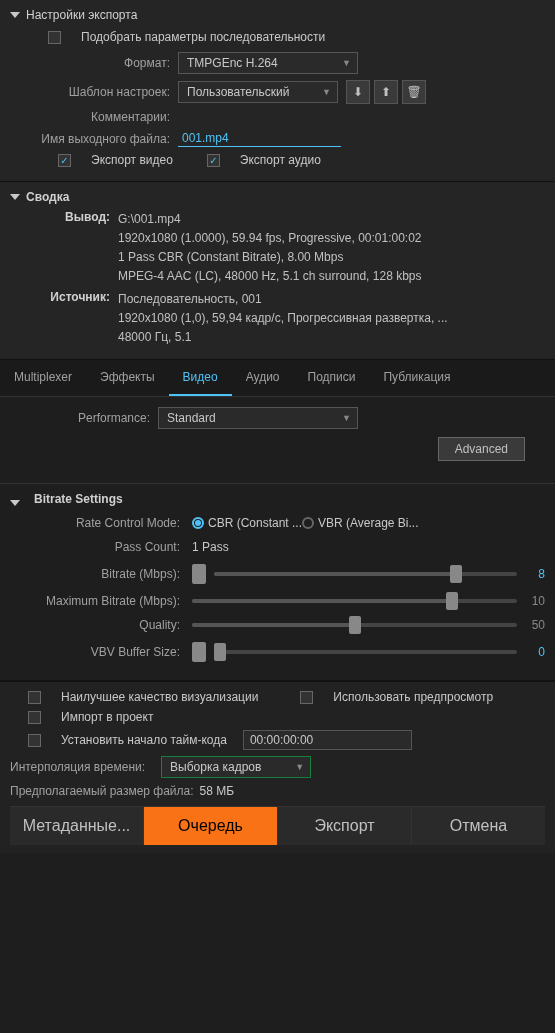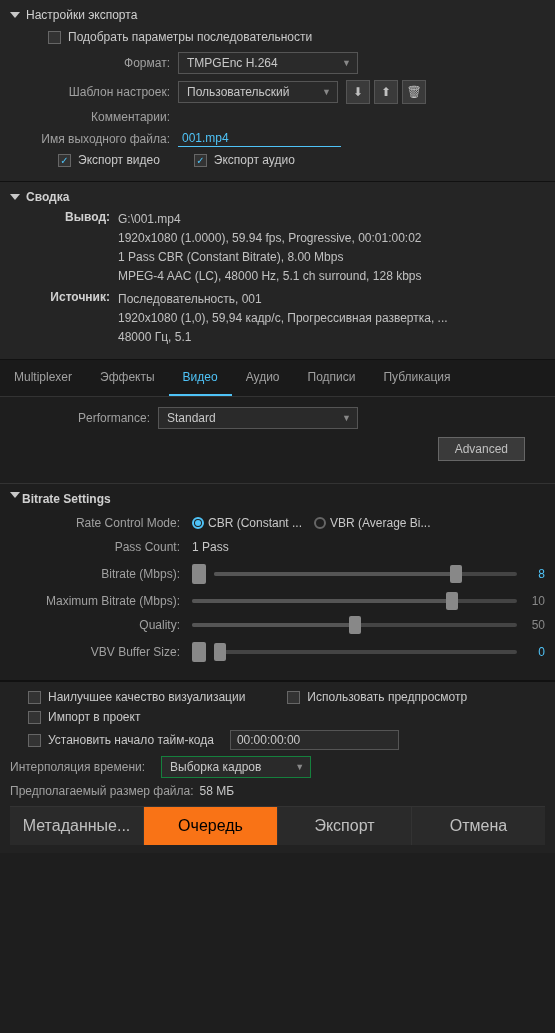--- a/index.html
+++ b/index.html
@@ -52,21 +52,21 @@
     .checkbox-row {
       display: flex;
       align-items: center;
       gap: 16px;
       padding-left: 30px;
       margin-bottom: 6px;
     }
     .checkbox-item {
       display: flex;
       align-items: center;
-      gap: 7px;
+      gap: 20px;
       padding-left: 18px;
     }
     .cb {
       width: 13px; height: 13px;
       border: 1px solid #666;
       background: #333;
       display: inline-flex;
       align-items: center;
       justify-content: center;
     }
@@ -209,22 +209,22 @@
     }
 
     
     .bitrate-section {
       background: #1e1e1e;
       padding: 8px 10px;
       border-top: 1px solid #333;
     }
     .bitrate-header {
       display: flex;
-      align-items: flex-start;
-      gap: 2px;
+      align-items: flex-end;
+      gap: 14px;
       margin-bottom: 10px;
       font-weight: bold;
       color: #d0d0d0;
     }
 
     .br-row {
       display: flex;
       align-items: center;
       margin-bottom: 10px;
     }
@@ -238,21 +238,21 @@
       flex: 1;
       display: flex;
       align-items: center;
       gap: 8px;
     }
 
     
     .radio-group {
       display: flex;
       align-items: center;
-      gap: 12px;
+      gap: 0;
     }
     .radio-item {
       display: flex;
       align-items: center;
       gap: 4px;
     }
     .radio-dot {
       width: 12px; height: 12px;
       border-radius: 50%;
       border: 2px solid #666;

